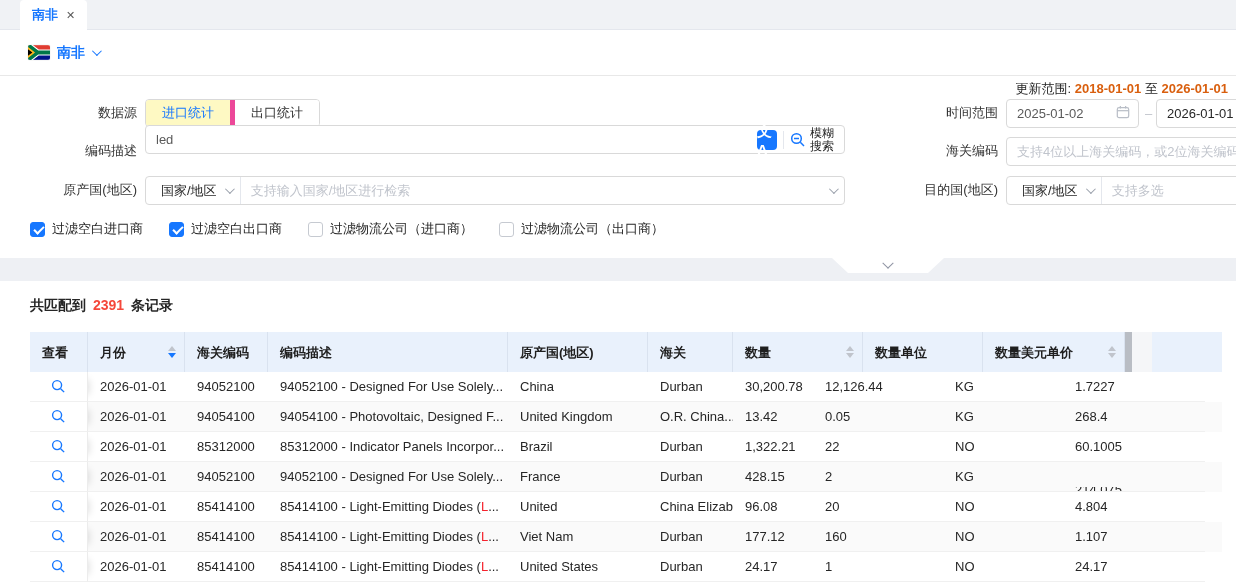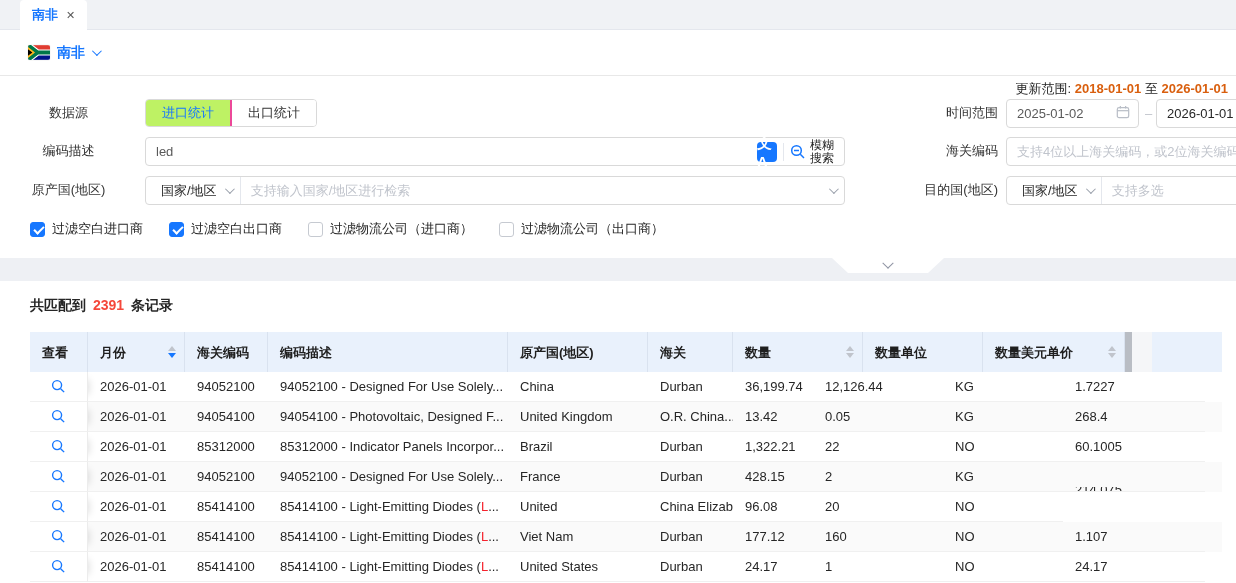--- a/index.html
+++ b/index.html
@@ -18,30 +18,30 @@
   .countrybar { position:absolute; top:30px; left:0; width:1236px; height:46px; background:#fff; border-bottom:1px solid #e8e8e8;
                 display:flex; align-items:center; padding-left:28px; gap:7px; }
   .flag { width:22px; height:15px; border-radius:2px; overflow:hidden; display:inline-block; box-shadow:0 0 1px rgba(0,0,0,.3); }
   .cname { color:#1677ff; font-weight:700; font-size:14px; }
   .chev { display:inline-block; width:7px; height:7px; border-right:1.6px solid currentColor; border-bottom:1.6px solid currentColor; transform:rotate(45deg) translateY(-2px); }
   .chev.blue { color:#1677ff; }
   .chev.gray { color:#9aa0ab; }
 
   
   .filterpanel { position:absolute; top:77px; left:0; width:1236px; height:181px; background:#fff; }
-  .flabel { position:absolute; width:137px; text-align:center; color:#333; line-height:28px; }
+  .flabel { position:absolute; width:137px; text-align:right; color:#333; line-height:28px; }
   .rlabel { position:absolute; width:100px; text-align:right; color:#333; line-height:28px; }
 
   .update-range { position:absolute; top:3px; right:8px; font-size:13px; white-space:nowrap; }
   .update-range b { color:#d95f0e; }
 
   .seg { position:absolute; left:145px; top:22px; height:28px; display:flex; border:1px solid #d9d9d9; border-radius:4px; overflow:hidden; background:#fff; }
   .segbtn { padding:0 16px; line-height:26px; cursor:pointer; color:#333; background:#fff; }
-  .segbtn.active { background:#bef264; color:#1677ff; }
-  .segbtn + .segbtn { border-left:2px solid #ec4899; }
+  .segbtn.active { background:#fef9c3; color:#1677ff; }
+  .segbtn + .segbtn { border-left:5px solid #ec4899; }
 
   .inputbox { position:absolute; height:29px; border:1px solid #d9d9d9; border-radius:4px; background:#fff;
               display:flex; align-items:center; padding:0 8px 0 10px; gap:6px; }
   .inputbox .val { color:#595959; flex:1 1 auto; white-space:nowrap; overflow:hidden; }
   .inputbox .ph { color:#c0c4cc; flex:1 1 auto; white-space:nowrap; overflow:hidden; }
   .datesep { position:absolute; color:#c0c4cc; line-height:29px; }
 
   .selectpart { display:flex; align-items:center; gap:8px; padding:0 8px 0 2px; border-right:1px solid #e4e7ed; height:100%; color:#262626; white-space:nowrap; cursor:pointer; }
   .transbtn { width:20px; height:20px; border-radius:4px; background:#1677ff; color:#fff; font-size:15px; font-weight:700;
               display:flex; align-items:center; justify-content:center; cursor:pointer; flex:0 0 auto; letter-spacing:0; }
@@ -140,21 +140,21 @@
             <line x1="11" y1="1.2" x2="11" y2="4"></line>
         </svg>
       </span>
     </div>
     <span class="datesep" style="top:22px; left:1145px;">–</span>
     <div class="inputbox" style="top:22px; left:1156px; width:133px;">
       <span class="val" style="color:#262626">2026-01-01</span>
     </div>
 
     <div class="flabel" style="top:60px;">编码描述</div>
-    <div class="inputbox" style="top:60px; left:145px; width:700px;">
+    <div class="inputbox" style="top:48px; left:145px; width:700px;">
       <span class="val">led</span>
       <span class="transbtn">文A</span>
       <span class="vdiv"></span>
       <span class="fuzzy">
         <svg width="16" height="16" viewBox="0 0 16 16" fill="none" stroke="#1677ff" stroke-width="1.5">
           <circle cx="6.5" cy="6.5" r="4.8"></circle>
             <line x1="4" y1="6.5" x2="9" y2="6.5"></line>
             <line x1="10.3" y1="10.3" x2="14" y2="14"></line>
         </svg>
         <span class="ftxt">
@@ -270,21 +270,21 @@
                 </svg>
               </span>
             </div>
             <div class="td c1" style="width: 97px;">2026-01-01</div>
             <div class="td c2" style="width: 83px;">94052100</div>
             <div class="td c3" style="width: 240px;">
               <span>94052100 - Designed For Use Solely...</span>
             </div>
             <div class="td c4" style="width: 140px;">China</div>
             <div class="td c5" style="width: 85px;">Durban</div>
-            <div class="td c6" style="width: 80px;">36,199.74</div>
+            <div class="td c6" style="width: 80px;">30,200.78</div>
             <div class="td c7" style="width: 130px;">12,126.44</div>
             <div class="td c8" style="width: 120px;">KG</div>
             <div class="td c9" style="width: 142px;">1.7227</div>
           </div>
           <div class="tr alt">
             <div class="td c0 center" style="width: 58px;">
               <span class="viewico">
                 <svg width="15" height="15" viewBox="0 0 16 16" fill="none" stroke="#1677ff" stroke-width="1.5">
                   <circle cx="6.5" cy="6.5" r="4.8"></circle>
                   <line x1="10.3" y1="10.3" x2="14" y2="14"></line>
@@ -359,20 +359,21 @@
             <div class="td c3" style="width: 240px;">
               <span>85414100 - Light-Emitting Diodes (</span>
               <span class="hlred">L</span>
               <span>...</span>
             </div>
             <div class="td c4" style="width: 140px;">United</div>
             <div class="td c5" style="width: 85px;">China Elizab...</div>
             <div class="td c6" style="width: 80px;">96.08</div>
             <div class="td c7" style="width: 130px;">20</div>
             <div class="td c8" style="width: 120px;">NO</div>
+            <div class="td c9" style="width: 142px;">4.804</div>
           </div>
           <div class="tr alt">
             <div class="td c0 center" style="width: 58px;">
               <span class="viewico">
                 <svg width="15" height="15" viewBox="0 0 16 16" fill="none" stroke="#1677ff" stroke-width="1.5">
                   <circle cx="6.5" cy="6.5" r="4.8"></circle>
                   <line x1="10.3" y1="10.3" x2="14" y2="14"></line>
                 </svg>
               </span>
             </div>

